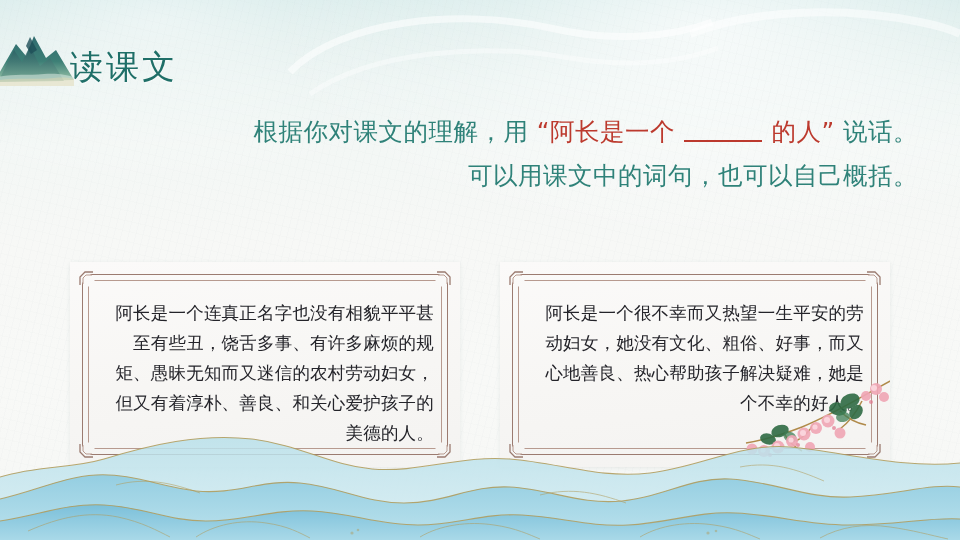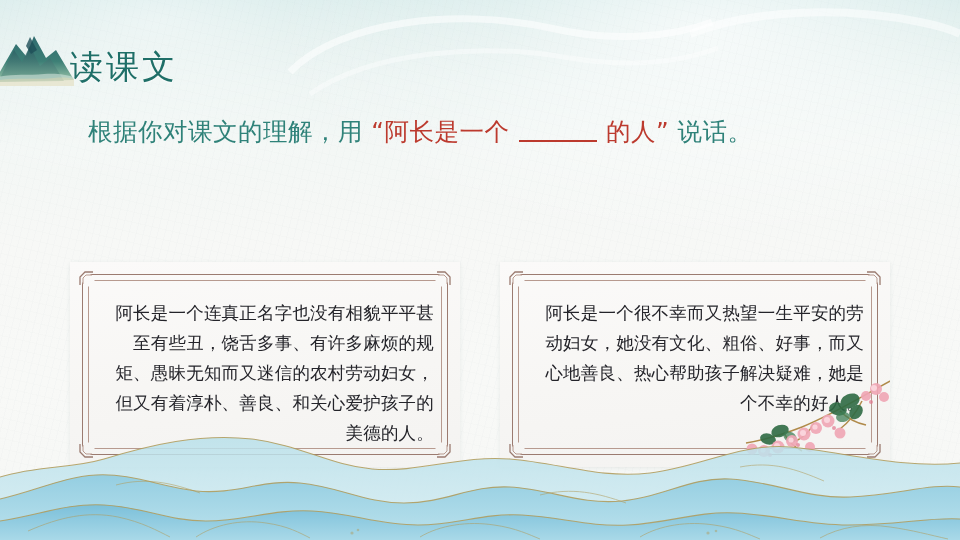--- a/index.html
+++ b/index.html
@@ -36,21 +36,21 @@
 
   .slide-title {
     position:absolute; left:70px; top:32px;
     font-size:33px; line-height:1; letter-spacing:3px;
     color:#1f6f68; font-weight:400;
     font-family:"DejaVu Sans", sans-serif;
     text-shadow:0 1px 2px rgba(255,255,255,.75);
   }
 
   
-  #prompt { position:absolute; left:88px; top:110px; width:830px; }
+  #prompt { position:absolute; left:88px; top:110px; width:830px;text-align:right; }
   .pline {
     font-size:24.5px; line-height:44px; letter-spacing:.5px;
     color:#2f8279; white-space:nowrap;
     font-family:"DejaVu Sans", sans-serif;
   }
   .pline .hl { color:#bc3a2e; }
   .pline .blank {
     display:inline-block; width:78px; border-bottom:2.5px solid #bc3a2e;
     vertical-align:-2px; margin:0 1px;
   }
@@ -138,20 +138,21 @@
   </div>
 
   <div id="prompt">
     <div class="pline">
       <span>根据你对课文的理解，用</span>
       <span class="hl">“阿长是一个</span>
       <span class="blank"></span>
       <span class="hl">的人”</span>
       <span>说话。</span>
     </div>
+    <div class="pline">可以用课文中的词句，也可以自己概括。</div>
   </div>
 
   <div class="card" id="card-left">
     <div class="frame-outer"></div>
     <div class="frame-inner"></div>
 
     <span class="corner c-tl">
       <svg viewBox="0 0 15 15">
           <path d="M14 1 L6 1 L1 6 L1 14" fill="none" stroke="#9b7b70" stroke-width="1.3"></path>
           <path d="M13 4 L7 4 L4 7 L4 13" fill="none" stroke="#b79a8f" stroke-width="1"></path>

